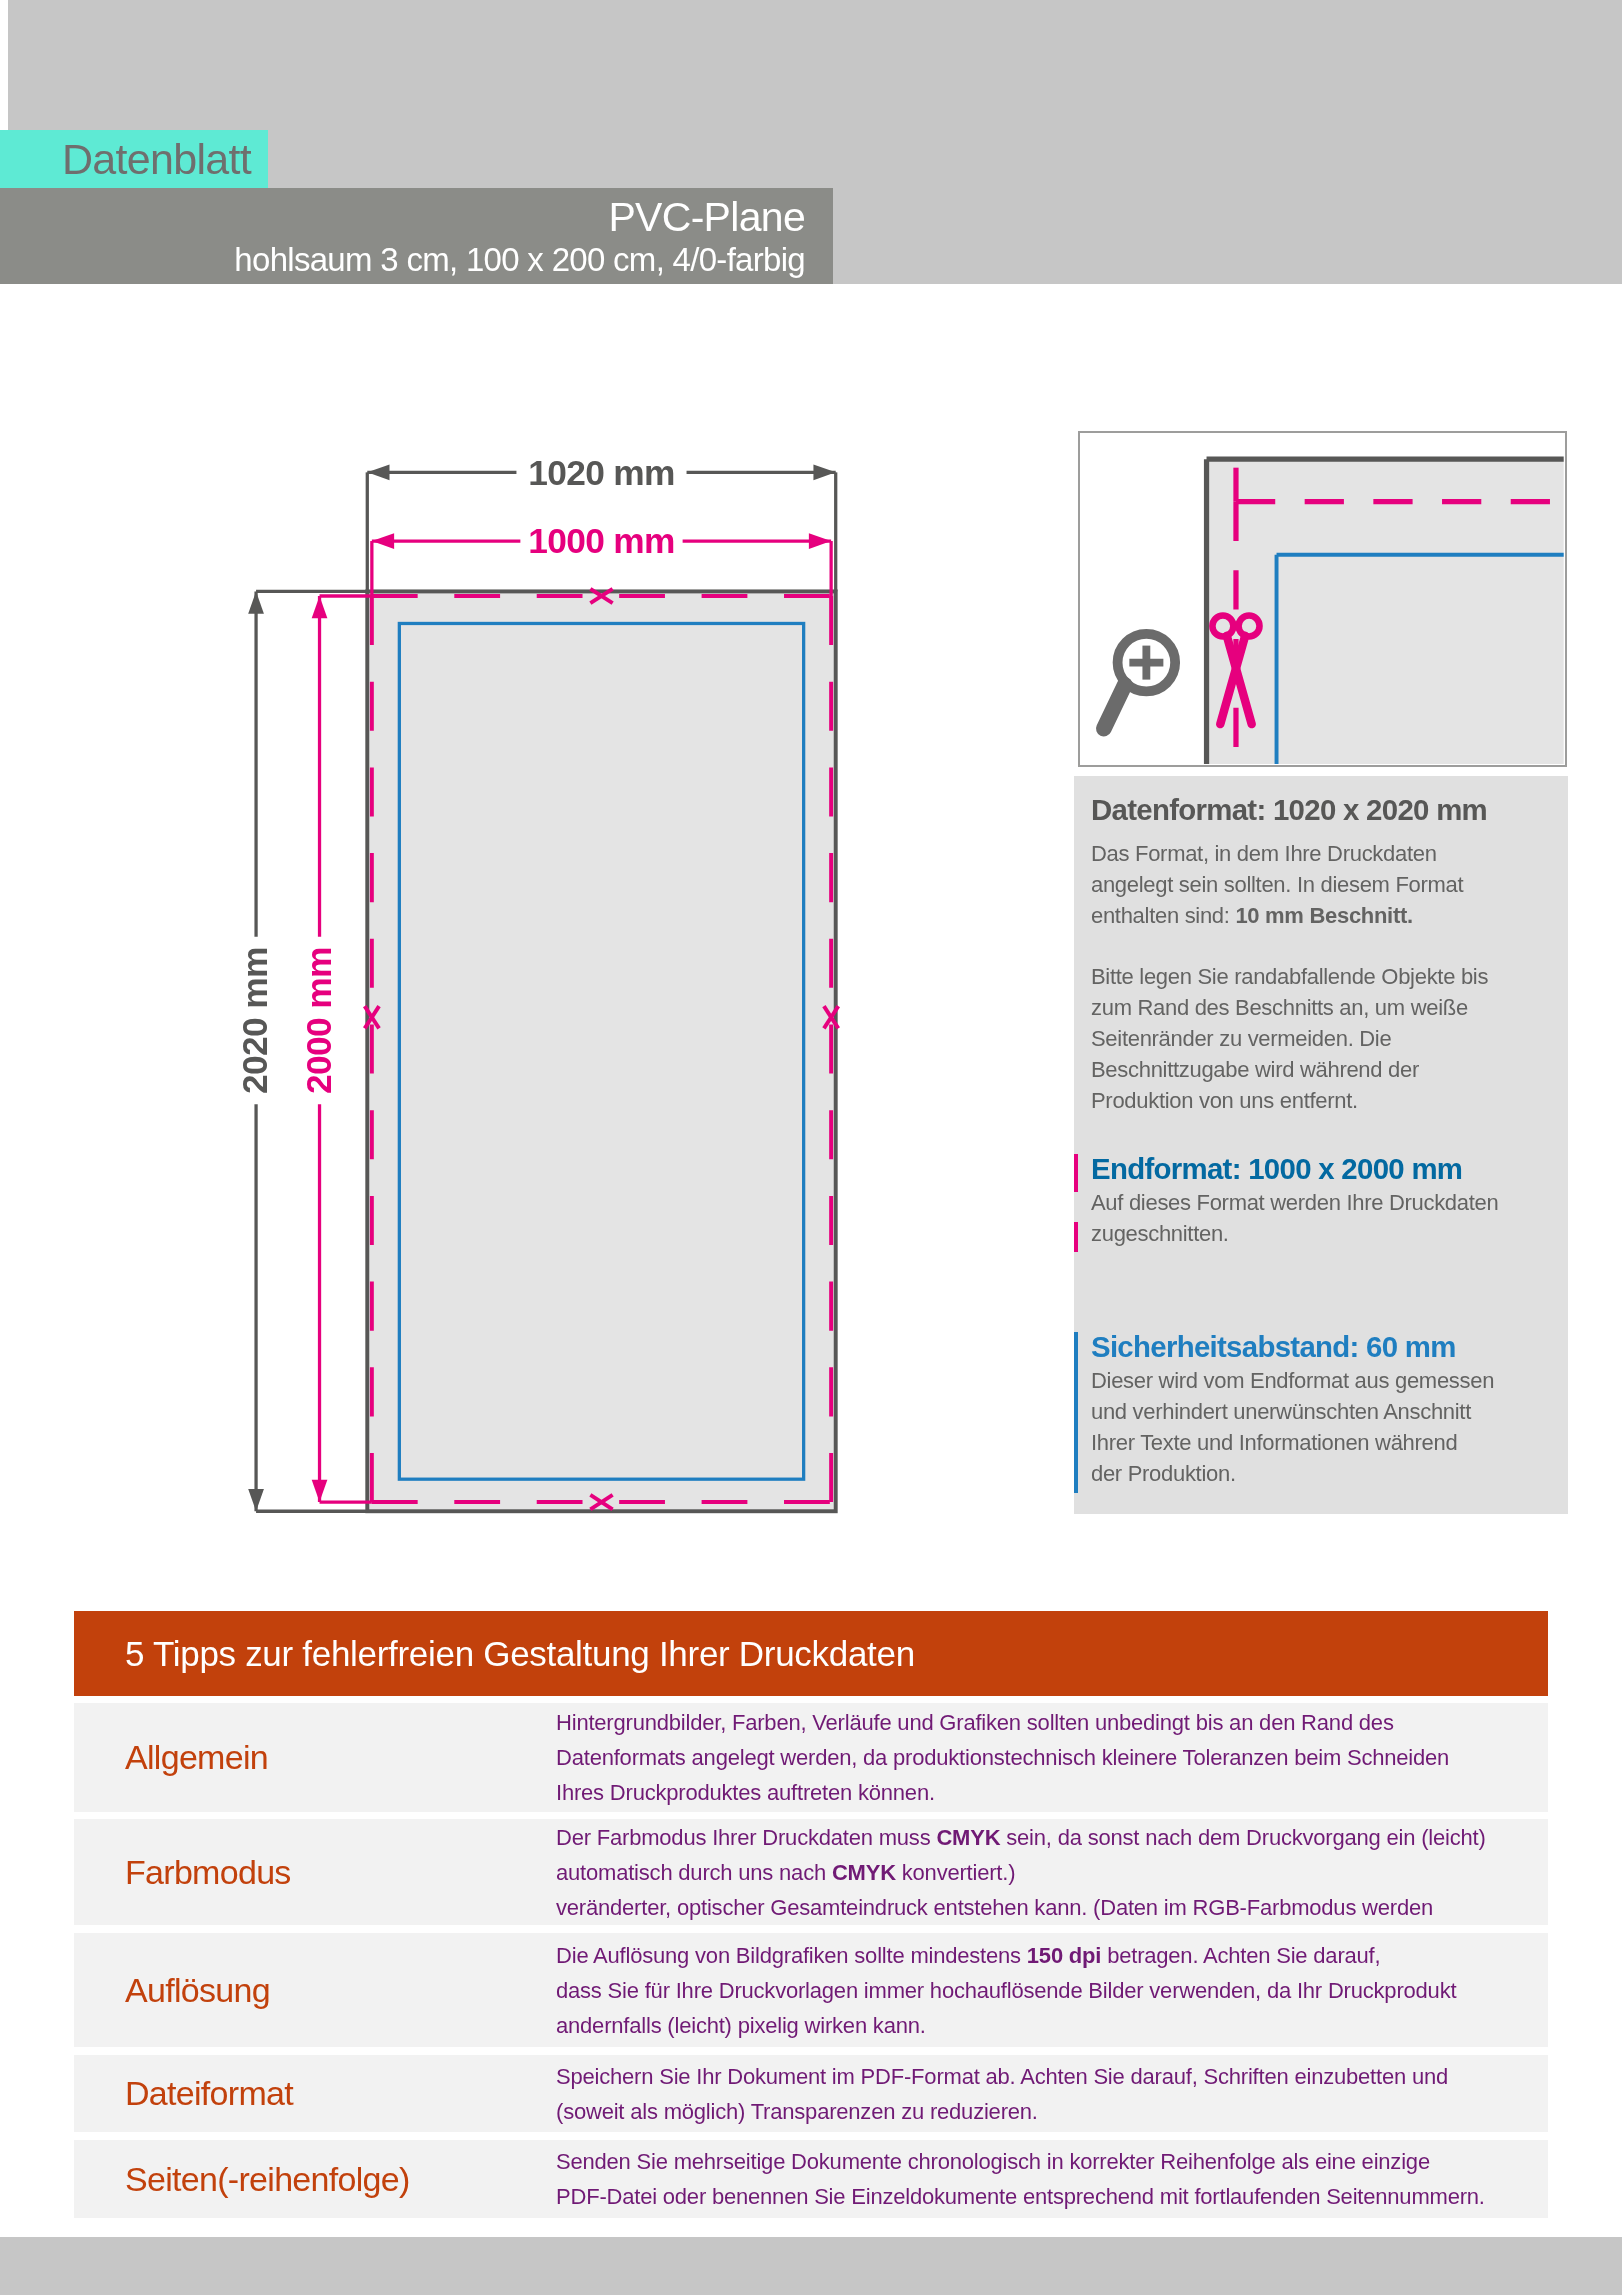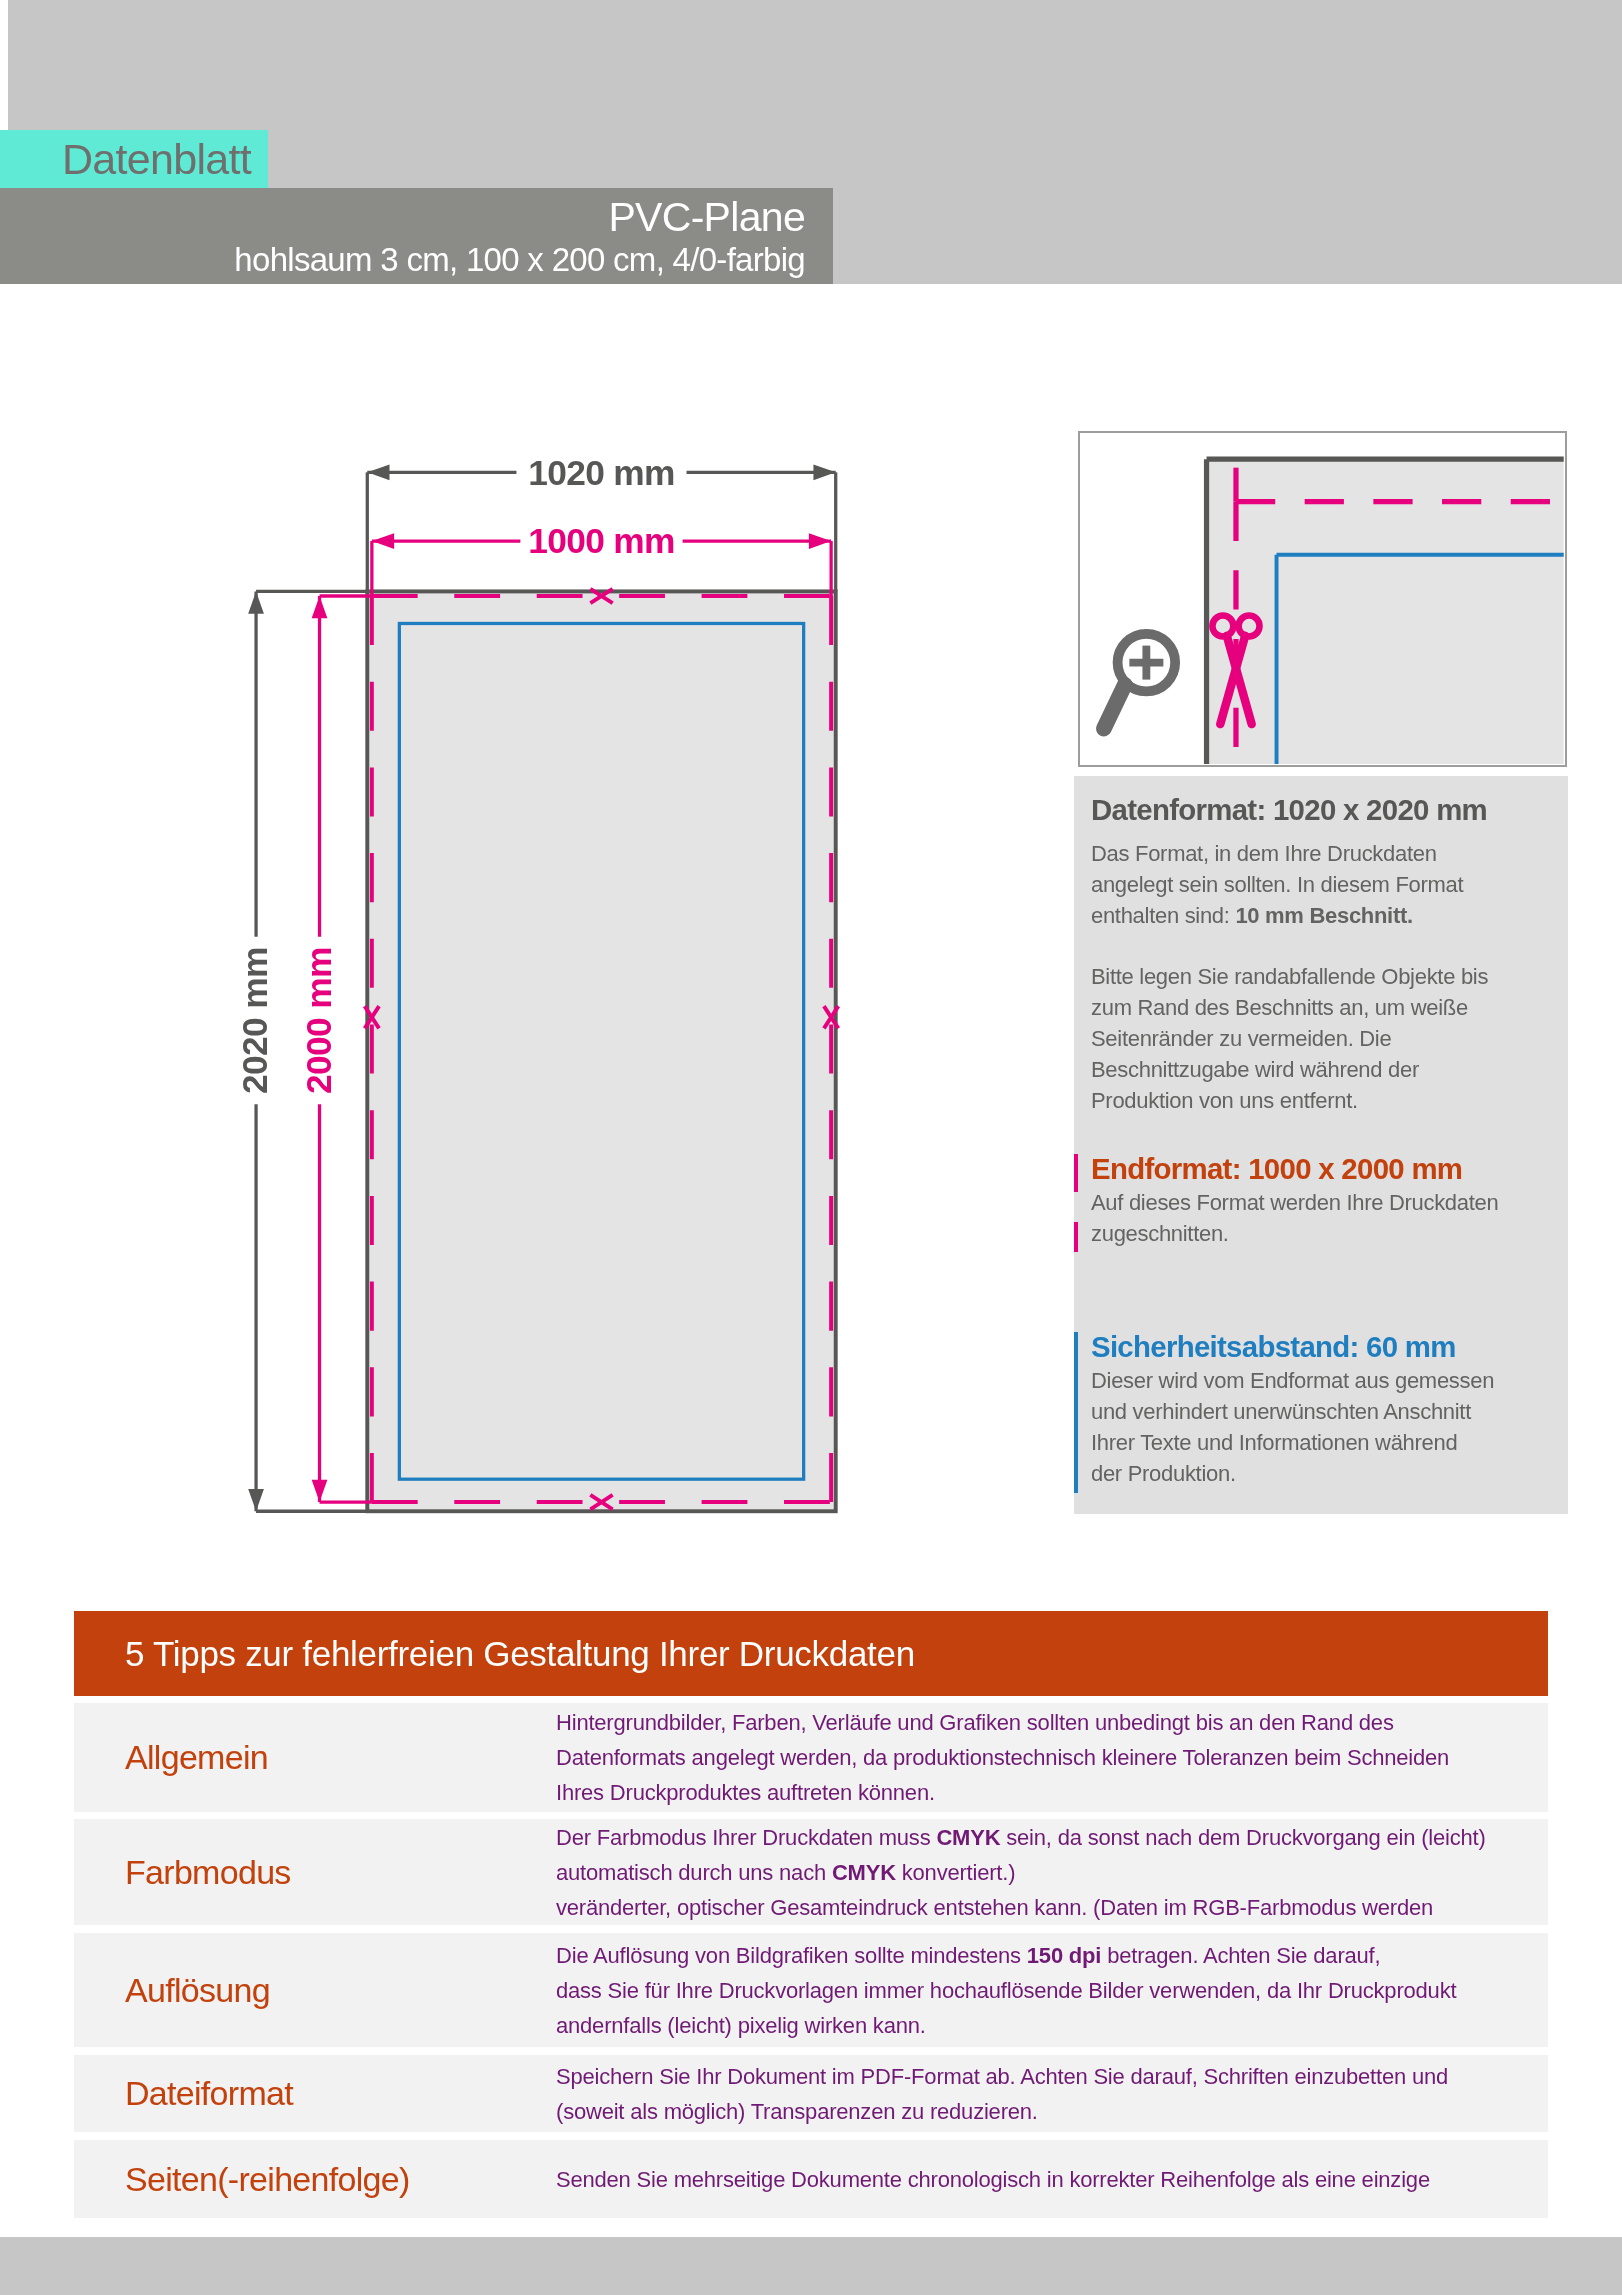--- a/index.html
+++ b/index.html
@@ -24,21 +24,21 @@
   
   .zoom-box{position:absolute;left:1078px;top:431px;width:489px;height:336px;background:#ffffff;
             border:2.6px solid #9d9d9c;box-sizing:border-box;}
   .info-panel{position:absolute;left:1074px;top:776px;width:494px;height:738px;background:#e0e0e0;}
   .info-inner{padding:17px 23.6px 0 17px;}
   .df-title{font-size:29.4px;font-weight:bold;color:#575756;letter-spacing:-0.7px;white-space:nowrap;}
   .ptext{font-size:22px;color:#636362;letter-spacing:-0.3px;}
   .ptext .ln{line-height:31px;white-space:nowrap;}
   .ptext .b, .b{font-weight:bold;}
   .mt16{margin-top:10.5px;} .mt46{margin-top:30px;} .mt52{margin-top:34px;} .mt120{margin-top:79px;}
-  .end-title{font-size:29.4px;font-weight:bold;color:#c2410c;letter-spacing:-0.7px;white-space:nowrap;line-height:37px;}
+  .end-title{font-size:29.4px;font-weight:bold;color:#0369a1;letter-spacing:-0.7px;white-space:nowrap;line-height:37px;}
   .safe-title{font-size:29.4px;font-weight:bold;color:#1f7ec0;letter-spacing:-0.7px;white-space:nowrap;line-height:37px;}
   .bar{position:absolute;width:3.9px;left:0;}
   .bar.m{background:#e6007e;}
   .bar.c{background:#1f7ec0;}
 
   
   .tips-banner{position:absolute;left:74px;top:1611px;width:1474px;height:85px;background:#c2410c;
                display:flex;align-items:center;box-sizing:border-box;padding-left:51px;}
   .tips-banner span{color:#ffffff;font-size:35px;letter-spacing:-0.3px;}
   .tip-row{position:absolute;left:74px;width:1474px;background:#f2f2f2;display:flex;align-items:center;box-sizing:border-box;}
@@ -235,19 +235,20 @@
     <div class="tip-label">Dateiformat</div>
     <div class="tip-body">
         <div class="ln"><span>Speichern Sie Ihr Dokument im PDF-Format ab. Achten Sie darauf, Schriften einzubetten und</span></div>
         <div class="ln"><span>(soweit als möglich) Transparenzen zu reduzieren.</span></div>
       </div>
   </div>
   <div class="tip-row" style="top:2140px;height:78px;">
     <div class="tip-label">Seiten(-reihenfolge)</div>
     <div class="tip-body">
         <div class="ln"><span>Senden Sie mehrseitige Dokumente chronologisch in korrekter Reihenfolge als eine einzige</span></div>
+        <div class="ln"><span>PDF-Datei oder benennen Sie Einzeldokumente entsprechend mit fortlaufenden Seitennummern.</span></div>
       </div>
   </div>
 
   <div class="footer-band"></div>
 
 </div>
 
 
 </body></html>

